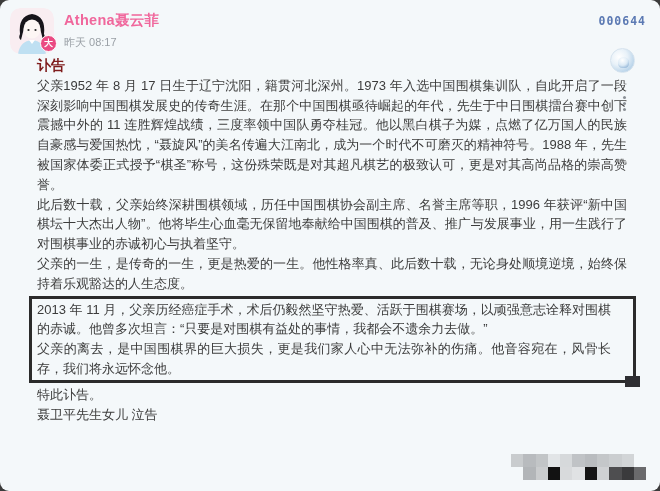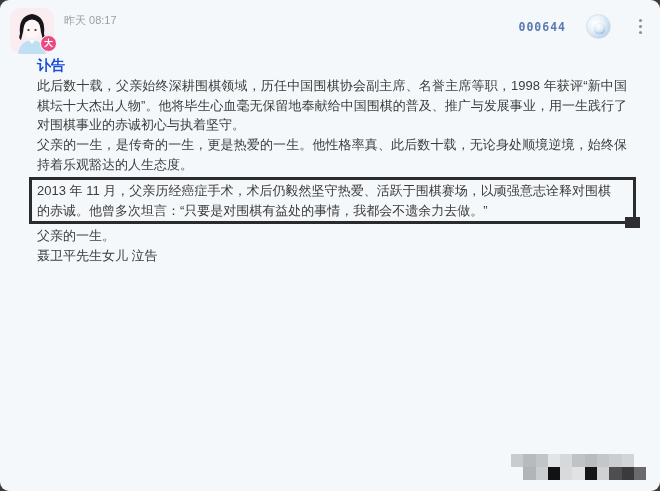--- a/index.html
+++ b/index.html
@@ -43,21 +43,21 @@
   .id-block{margin-left:10px;flex:1;}
   .username{
     color:var(--accent-pink);
     font-size:14.5px;font-weight:bold;
     padding-top:3px;letter-spacing:.3px;
   }
   .timestamp{
     color:#9AA0A6;font-size:11px;margin-top:5px;
   }
   .header-right{
-    display:flex;align-items:center;gap:20px;padding-top:6px;
+    display:flex;align-items:center;gap:20px;padding-top:6px;flex-direction:column;
   }
   .view-counter{
     font-family:"DejaVu Sans Mono","Liberation Mono",monospace;
     font-weight:bold;color:var(--counter-blue);
     font-size:11.5px;letter-spacing:1px;
   }
   .mini-avatar{
     width:25px;height:25px;border-radius:50%;
     background:radial-gradient(circle at 35% 35%, #ffffff 0%, #e8f1f8 40%, #b9d4ea 75%, #8fb4d8 100%);
     border:1px solid #d6e3ee;
@@ -76,21 +76,21 @@
     width:3px;height:3px;border-radius:50%;background:#8A9096;display:block;
   }
   
   .content{
     padding:4px 33px 0 37px;
     color:var(--text-color);
     font-size:13px;line-height:19.8px;
     text-align:justify;
   }
   .post-title{
-    font-weight:bold;color:#1d4ed8;font-size:14px;
+    font-weight:bold;color:#7f1d1d;font-size:14px;
     margin-bottom:3px;text-align:left;
   }
   .content p{margin:0;}
   .hl-box{
     position:relative;
     border:3px solid var(--box-border);
     margin:2px 0 2px -8px;
     padding:1px 22px 1px 5px;
     margin-right:-9px;
   }
@@ -120,41 +120,44 @@
         <ellipse cx="22" cy="21" rx="8.5" ry="9.5" fill="#FDF6F4"></ellipse>
         <path d="M14 15 Q22 9 30 15 Q26 12 22 12 Q18 12 14 15 Z" fill="#17141A"></path>
         <circle cx="18.5" cy="22" r="1.1" fill="#2A2A2A"></circle>
         <circle cx="25.5" cy="22" r="1.1" fill="#2A2A2A"></circle>
         <path d="M8 46 Q10 33 22 32 Q34 33 36 46 Z" fill="#BFE0F2"></path>
         <path d="M19 32 L22 36 L25 32 Z" fill="#FFFFFF"></path>
       </svg>
       <span class="avatar-badge">大</span>
     </div>
     <div class="id-block">
+      <div class="username">Athena聂云菲</div>
       <div class="timestamp">昨天 08:17</div>
     </div>
     <div class="header-right">
       <span class="view-counter">000644</span>
       <span class="mini-avatar"></span>
       <span class="menu-dots">
           <i></i>
           <i></i>
           <i></i>
         </span>
     </div>
   </div>
 
   <div class="content">
     <p class="post-title">讣告</p>
-    <p>此后数十载，父亲始终深耕围棋领域，历任中国围棋协会副主席、名誉主席等职，1998 年获评“新中国棋坛十大杰出人物”。他将毕生心血毫无保留地奉献给中国围棋的普及、推广与发展事业，用一生践行了对围棋事业的赤诚初心与执着坚守。</p>
+    <p>父亲1952 年 8 月 17 日生于辽宁沈阳，籍贯河北深州。1973 年入选中国围棋集训队，自此开启了一段深刻影响中国围棋发展史的传奇生涯。在那个中国围棋亟待崛起的年代，先生于中日围棋擂台赛中创下震撼中外的 11 连胜辉煌战绩，三度率领中国队勇夺桂冠。他以黑白棋子为媒，点燃了亿万国人的民族自豪感与爱国热忱，“聂旋风”的美名传遍大江南北，成为一个时代不可磨灭的精神符号。1988 年，先生被国家体委正式授予“棋圣”称号，这份殊荣既是对其超凡棋艺的极致认可，更是对其高尚品格的崇高赞誉。</p>
+    <p>此后数十载，父亲始终深耕围棋领域，历任中国围棋协会副主席、名誉主席等职，1996 年获评“新中国棋坛十大杰出人物”。他将毕生心血毫无保留地奉献给中国围棋的普及、推广与发展事业，用一生践行了对围棋事业的赤诚初心与执着坚守。</p>
     <p>父亲的一生，是传奇的一生，更是热爱的一生。他性格率真、此后数十载，无论身处顺境逆境，始终保持着乐观豁达的人生态度。</p>
     <div class="hl-box">
       <p>2013 年 11 月，父亲历经癌症手术，术后仍毅然坚守热爱、活跃于围棋赛场，以顽强意志诠释对围棋的赤诚。他曾多次坦言：“只要是对围棋有益处的事情，我都会不遗余力去做。”</p>
+      <p>父亲的离去，是中国围棋界的巨大损失，更是我们家人心中无法弥补的伤痛。他音容宛在，风骨长存，我们将永远怀念他。</p>
     </div>
-    <p class="footer-line">父亲的一生。</p>
+    <p class="footer-line">特此讣告。</p>
     <p class="footer-line">聂卫平先生女儿 泣告</p>
 
   </div>
 
   <div class="mosaic">
       <div class="mosaic-row">
         <span class="mosaic-cell" style="background: rgb(201, 204, 206);"></span>
         <span class="mosaic-cell" style="background: rgb(184, 187, 190);"></span>
         <span class="mosaic-cell" style="background: rgb(194, 197, 199);"></span>
         <span class="mosaic-cell" style="background: rgb(226, 229, 231);"></span>

